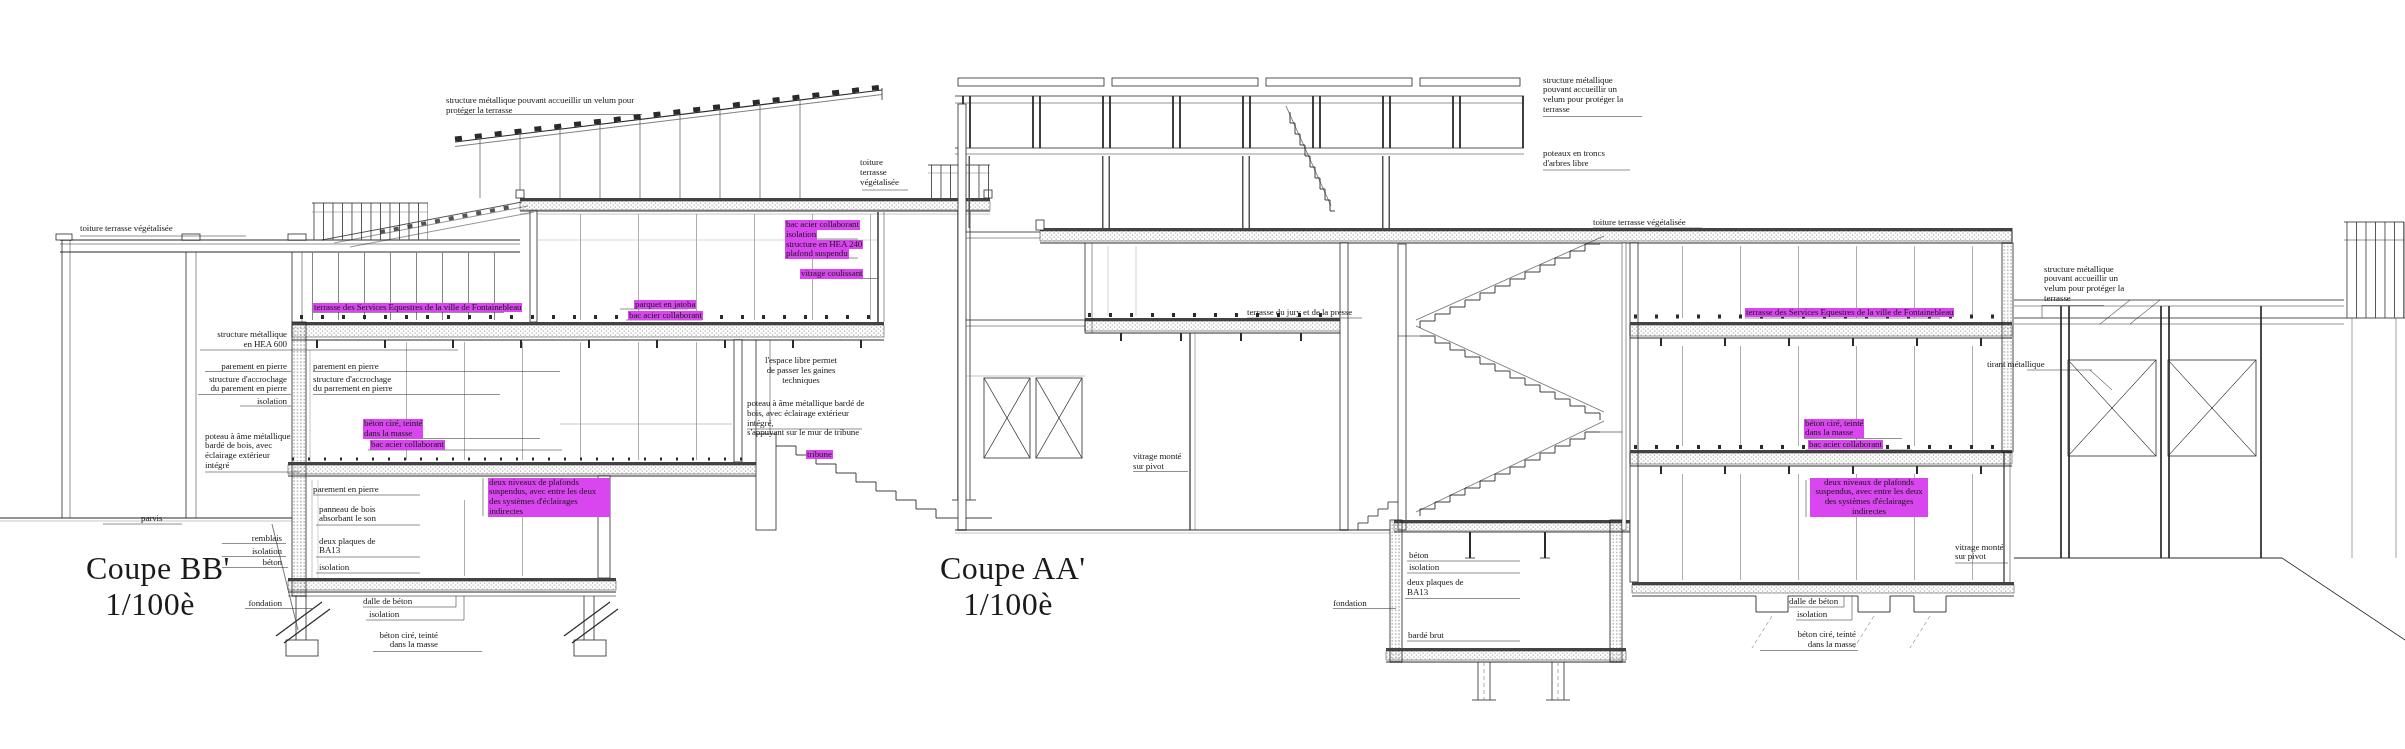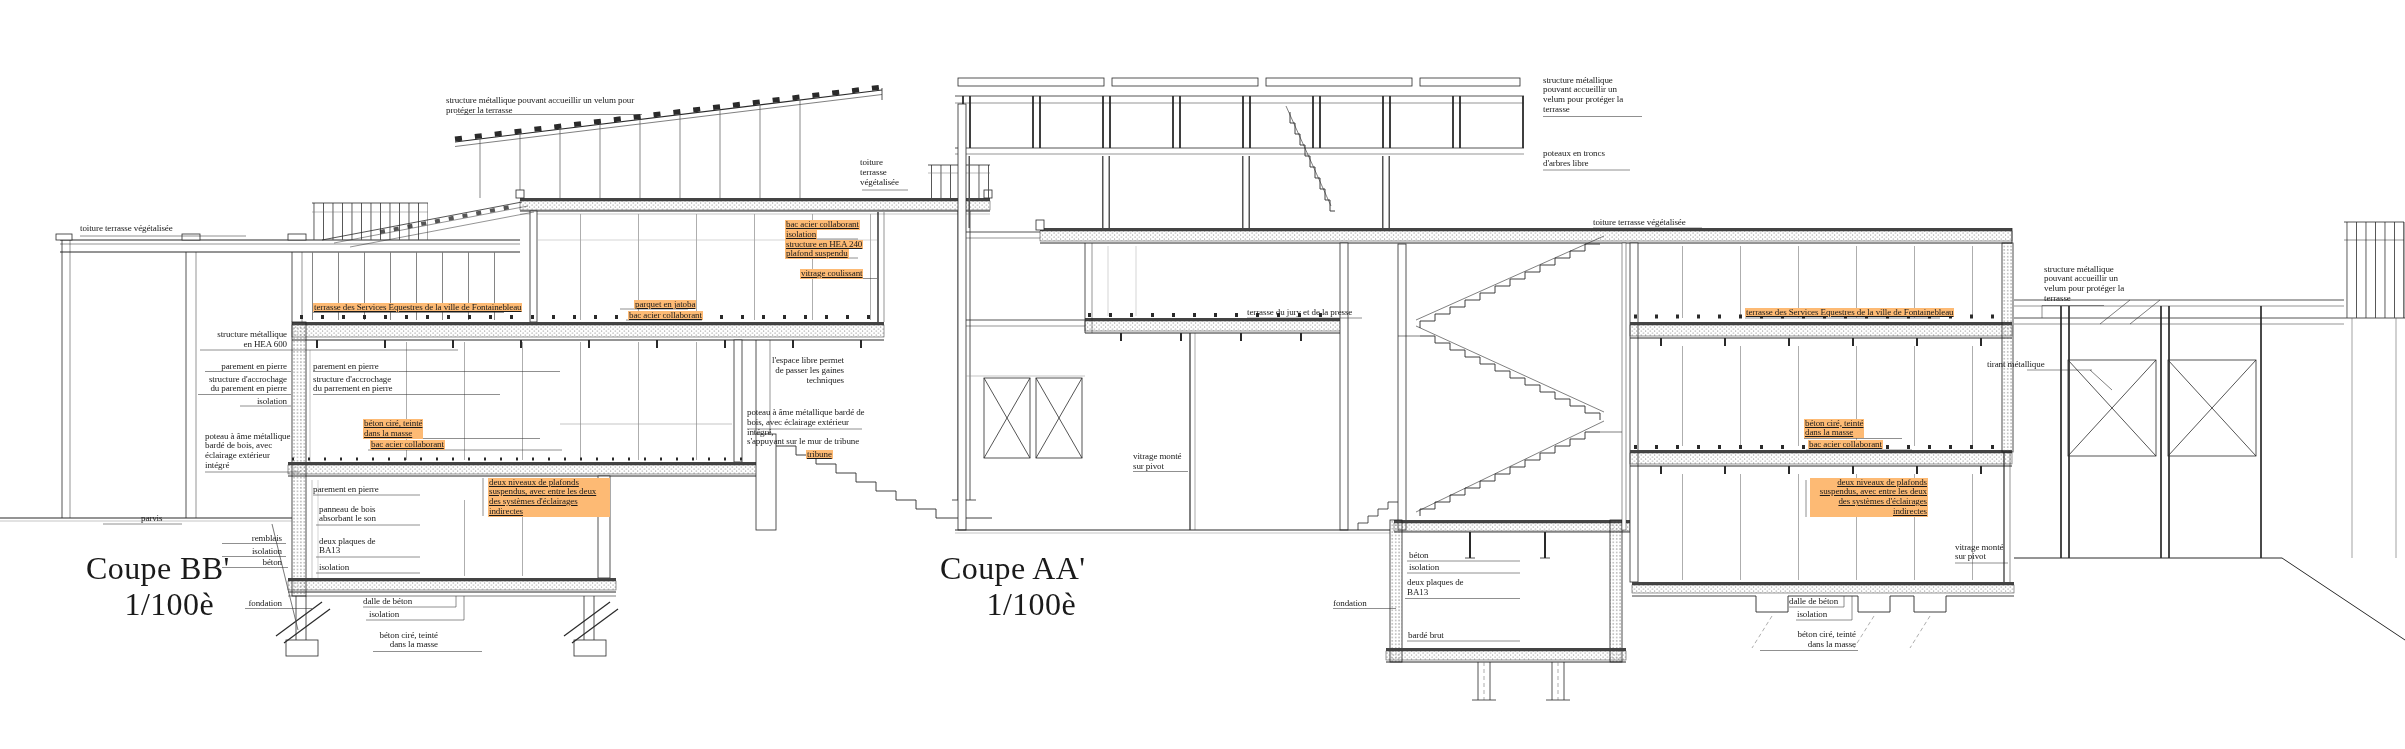--- a/index.html
+++ b/index.html
@@ -2,22 +2,22 @@
 <html><head>
 <meta charset="utf-8">
 <style>
   html,body{margin:0;padding:0;background:#fff;}
   .canvas{position:relative;width:2405px;height:749px;background:#fff;overflow:hidden;
           font-family:"Liberation Serif","DejaVu Serif",serif;color:#1a1a1a;}
   .canvas svg{position:absolute;left:0;top:0;}
   .lbl{position:absolute;font-size:9px;line-height:9.8px;letter-spacing:-0.1px;
        white-space:pre-line;color:#1a1a1a;}
   .r{text-align:right;}
-  .c{text-align:right;}
-  .bg{background:#fdba74;padding:0 1px;text-decoration:underline;}
+  .c{text-align:center;}
+  .bg{background:#d946ef;padding:0 1px;}
   .title{font-size:32px;line-height:34px;letter-spacing:0.4px;white-space:nowrap;}
 </style>
 </head>
 <body>
 
 <div class="canvas">
 
 <svg width="2405" height="749" viewBox="0 0 2405 749">
   <defs>
     <pattern id="stip" width="4.5" height="4" patternUnits="userSpaceOnUse">
@@ -318,21 +318,21 @@
 <div class="lbl bg" style="left:363px;top:419px">béton ciré, teinté
 dans la masse</div>
 <div class="lbl bg" style="left:370px;top:440px">bac acier collaborant</div>
 <div class="lbl" style="left:205px;top:431.5px">poteau à âme métallique
 bardé de bois, avec
 éclairage extérieur
 intégré</div>
 <div class="lbl c" style="left:758px;top:356px;width:86px">l'espace libre permet
 de passer les gaines
 techniques</div>
-<div class="lbl" style="left:747px;top:408px;width:128px">poteau à âme métallique bardé de
+<div class="lbl" style="left:747px;top:399px;width:128px">poteau à âme métallique bardé de
 bois, avec éclairage extérieur intégré,
 s'appuyant sur le mur de tribune</div>
 <div class="lbl bg" style="left:806px;top:449.5px">tribune</div>
 <div class="lbl" style="left:141px;top:513.5px">parvis</div>
 <div class="lbl r" style="left:226px;top:533.5px;width:56px">remblais</div>
 <div class="lbl r" style="left:226px;top:546.5px;width:56px">isolation</div>
 <div class="lbl r" style="left:226px;top:557.5px;width:56px">béton</div>
 <div class="lbl r" style="left:226px;top:598.5px;width:56px">fondation</div>
 <div class="lbl" style="left:313px;top:485px">parement en pierre</div>
 <div class="lbl" style="left:319px;top:504.5px">panneau de bois

